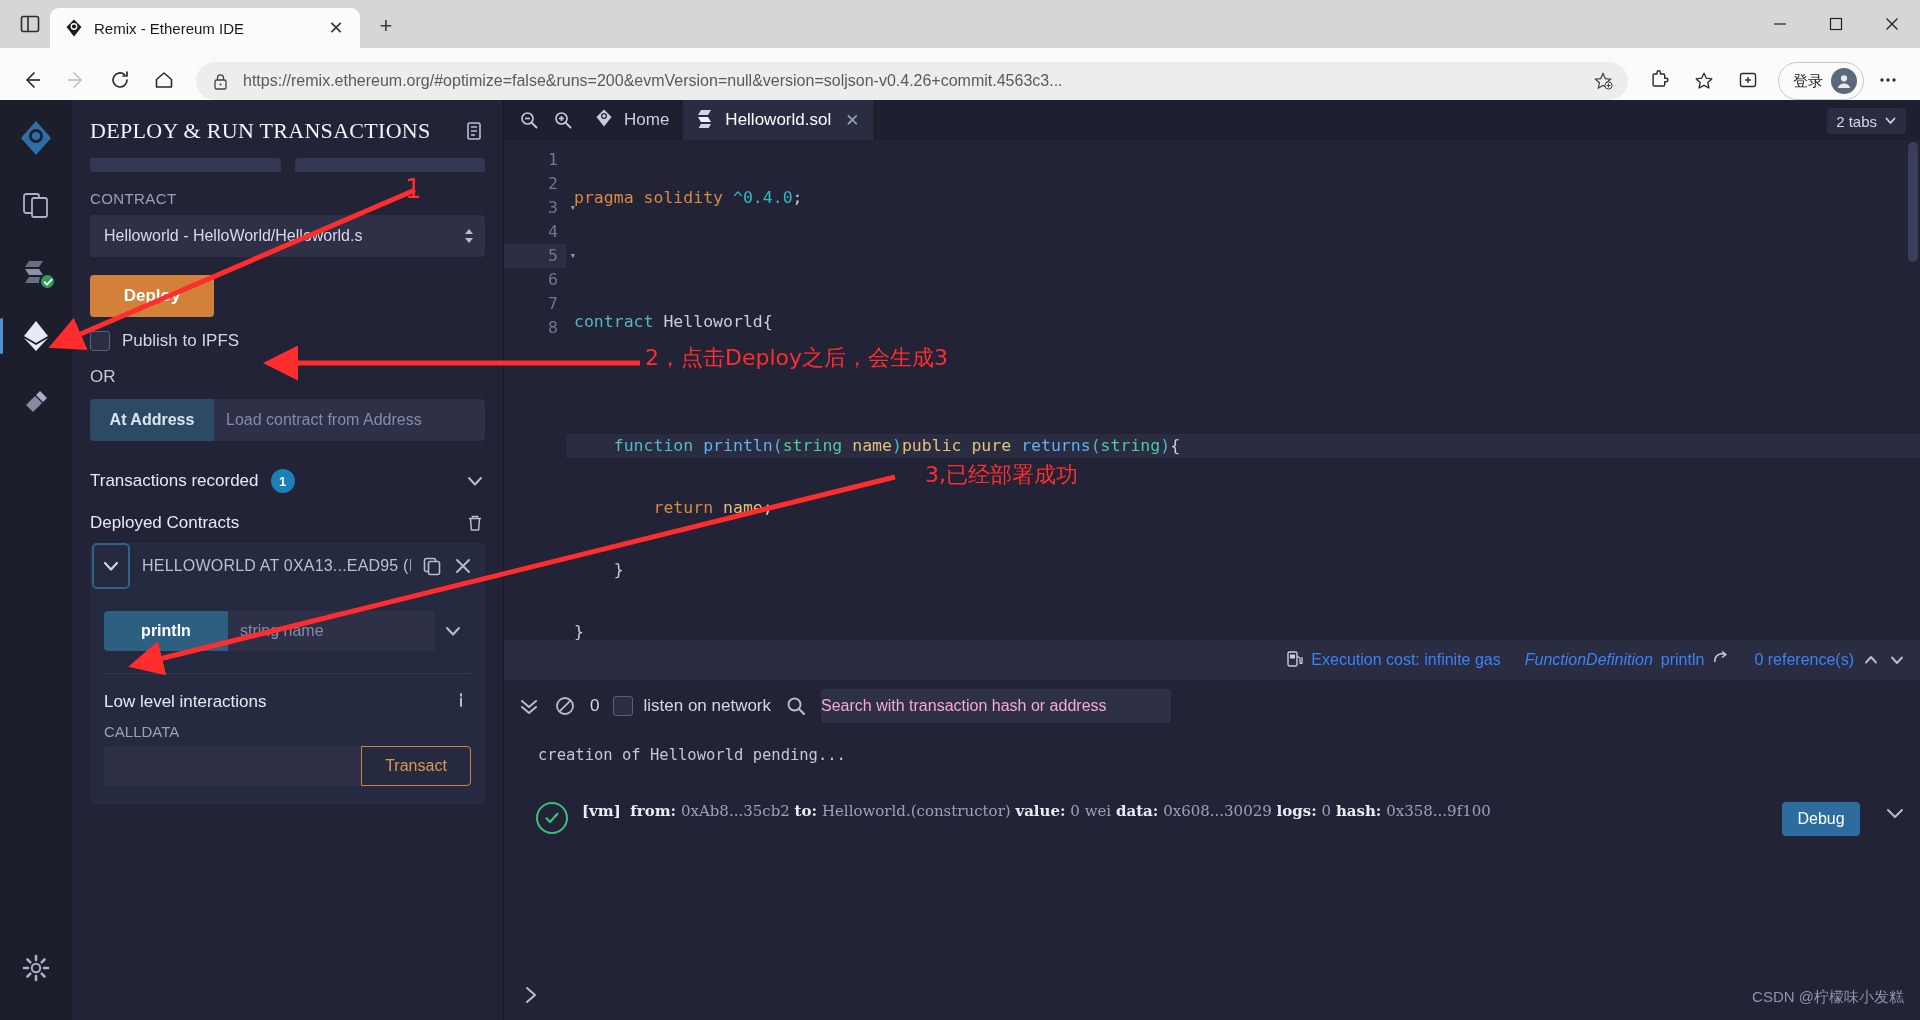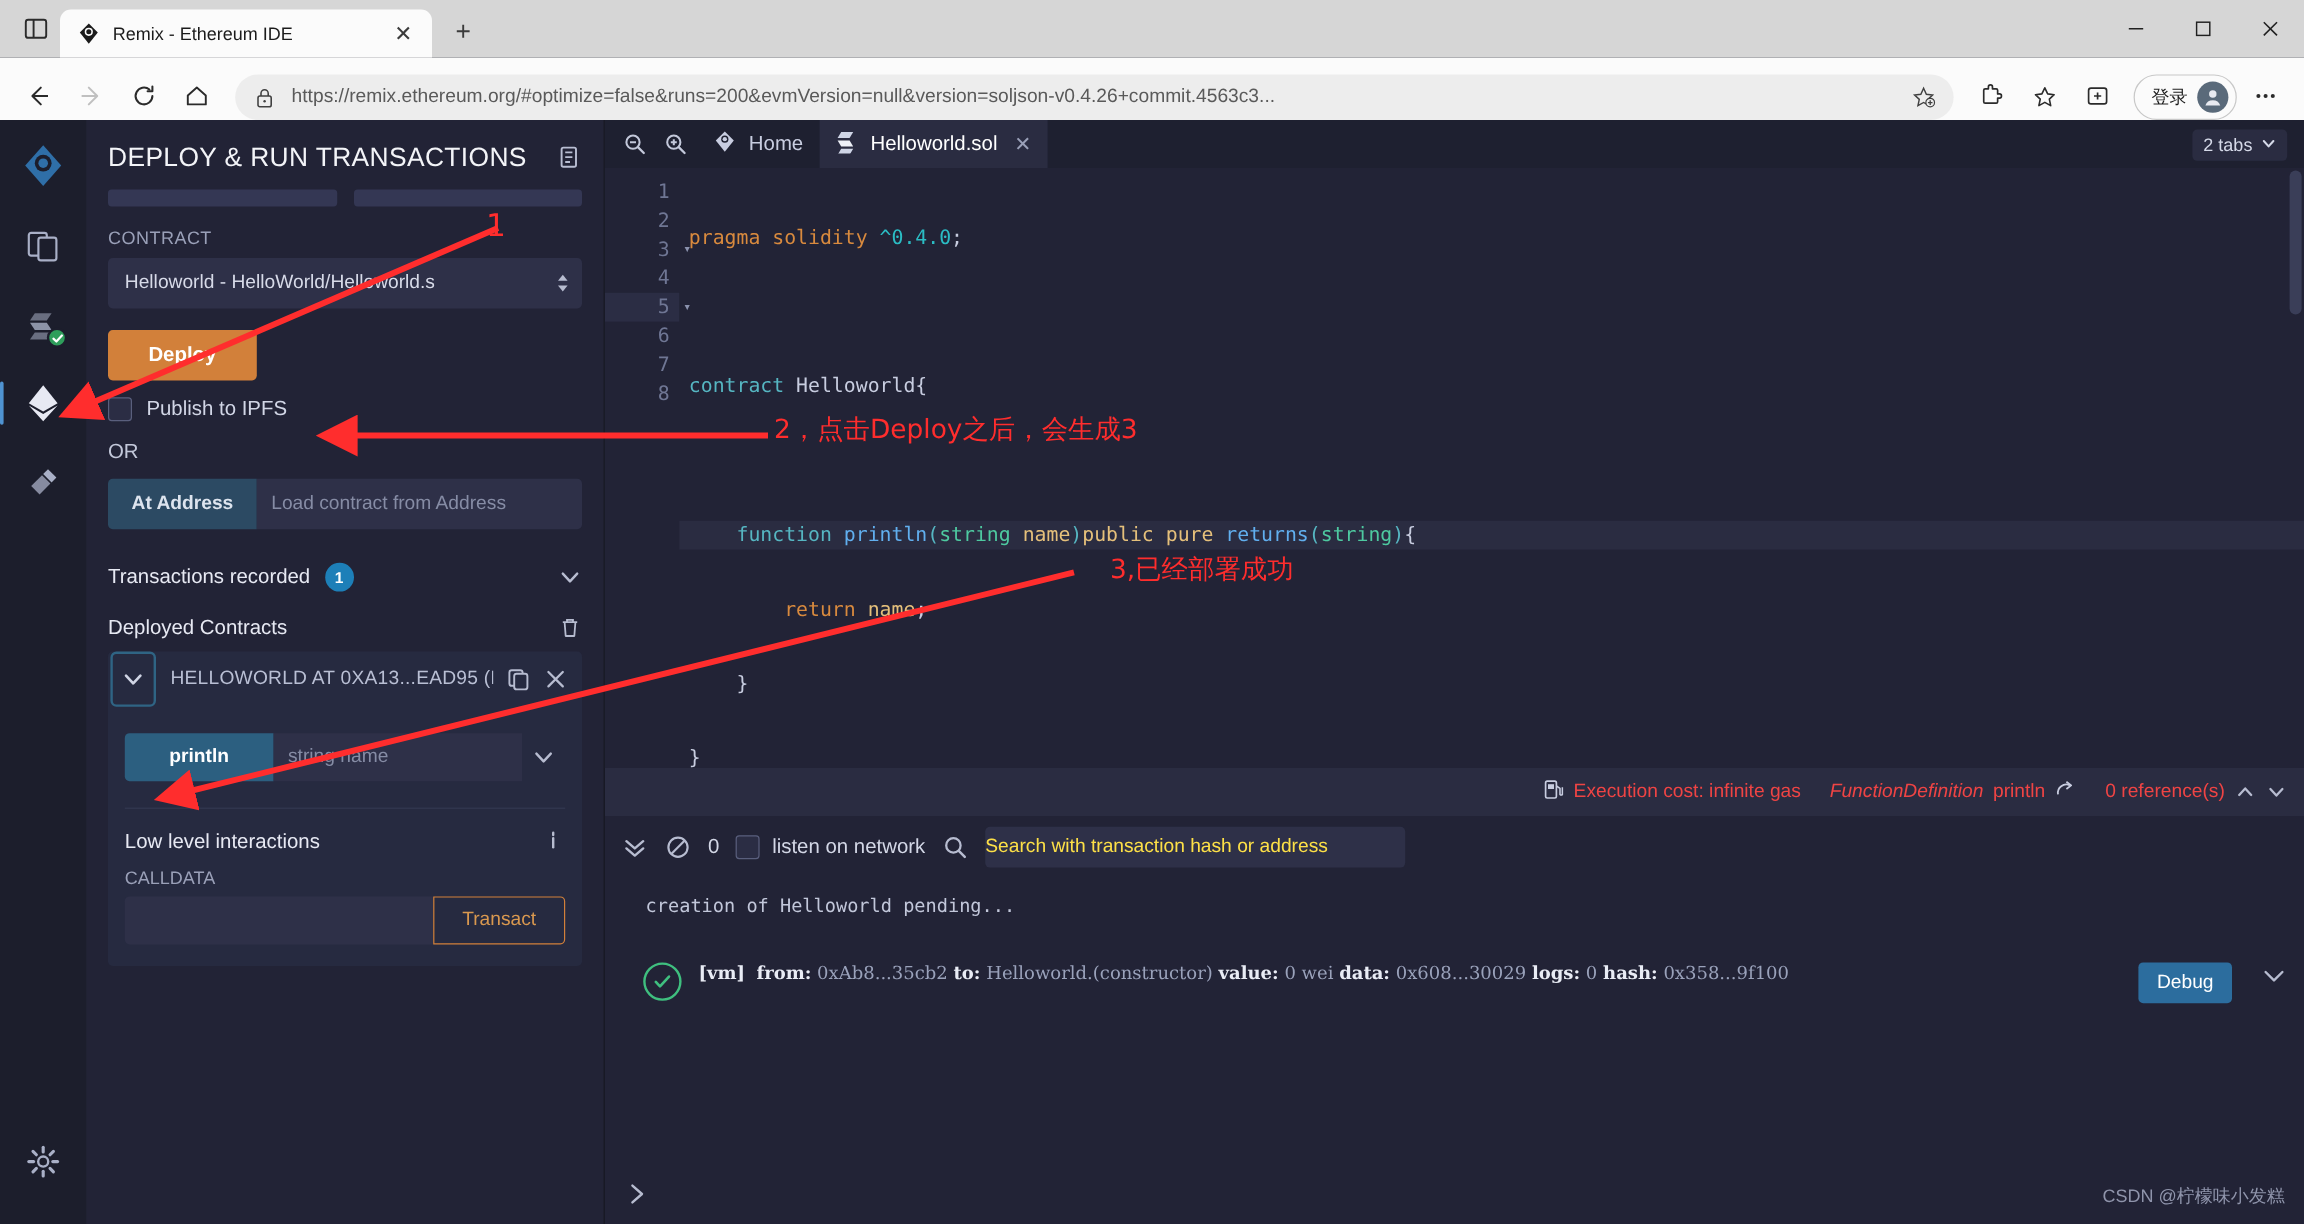--- a/index.html
+++ b/index.html
@@ -122,20 +122,21 @@
 
   
   .panel {
     width: 432px; flex: 0 0 432px; background: #222336;
     color: #e3e5ef; position: relative; overflow: hidden;
     border-right: 1px solid #171822;
   }
   .panel-head {
     display: flex; align-items: center; justify-content: space-between;
     padding: 18px 18px 0 18px;
+    font-family: Liberation Serif, serif;
   }
   .panel-title {
     font-size: 22px; letter-spacing: .3px; color: #f3f4f8; font-weight: 400;
   }
   .panel-head-icon { color:#b9bed3; display:flex; }
   .panel-body { padding: 14px 18px 0 18px; }
 
   .topfields { display:flex; gap: 14px; margin-bottom: 18px;}
   .topfield { height: 14px; background: #343754; border-radius: 3px; flex: 1 1 0;}
 
@@ -284,39 +285,39 @@
   .k-paren { color:#56b6c2; }
   .k-ret { color:#d98a3e; }
   .code-scrollbar {
     position:absolute; right:0; top:0; width:14px; height:100%;
     background:transparent;
   }
   .code-scrollbar i { display:block; width:10px; margin:2px auto; height:120px; background:#3a3e58; border-radius:5px;}
 
   .status-bar {
     height: 40px; background:#2a2c41; display:flex; align-items:center;
-    justify-content:flex-end; gap: 24px; padding: 0 14px; font-size:16px; color:#ef4444;
+    justify-content:flex-end; gap: 24px; padding: 0 14px; font-size:16px; color:#3b82f6;
   }
   .status-bar .item { display:flex; align-items:center; gap:8px;}
   .status-bar .ital { font-style:italic; }
   .status-bar .chev { color:#b7bcd0; display:flex; }
 
   .terminal { flex: 1 1 auto; background:#222336; display:flex; flex-direction:column; min-height:0;}
   .term-bar {
     height: 52px; display:flex; align-items:center; gap:14px; padding: 0 14px;
   }
   .term-bar .ico { color:#b7bcd0; display:flex; align-items:center;}
   .term-bar .cnt { color:#d3d7e6; font-size:17px;}
   .term-check {
     display:flex; align-items:center; gap:10px; color:#d3d7e6; font-size:17px;
   }
   .term-check .cb { width:20px; height:20px; border:1px solid #5a5f7d; border-radius:3px; background:#2b2d44;}
   .term-search {
     width: 350px; height:34px; background:#2e3048; border-radius:4px;
-    display:flex; align-items:center; padding-left:0; color:#fde047; font-size:16px;
+    display:flex; align-items:center; padding-left:0; color:#f9a8d4; font-size:16px;
   }
 
   .term-body { flex:1 1 auto; padding: 14px 0 0 0; overflow:hidden; position:relative;}
   .term-line-pending {
     font-family:"DejaVu Sans Mono", monospace; font-size:15.5px; color:#c2c7da;
     padding-left: 34px;
   }
   .term-tx {
     display:flex; align-items:flex-start; gap:14px;
     margin: 38px 0 0 0; padding: 0 14px 0 32px;

